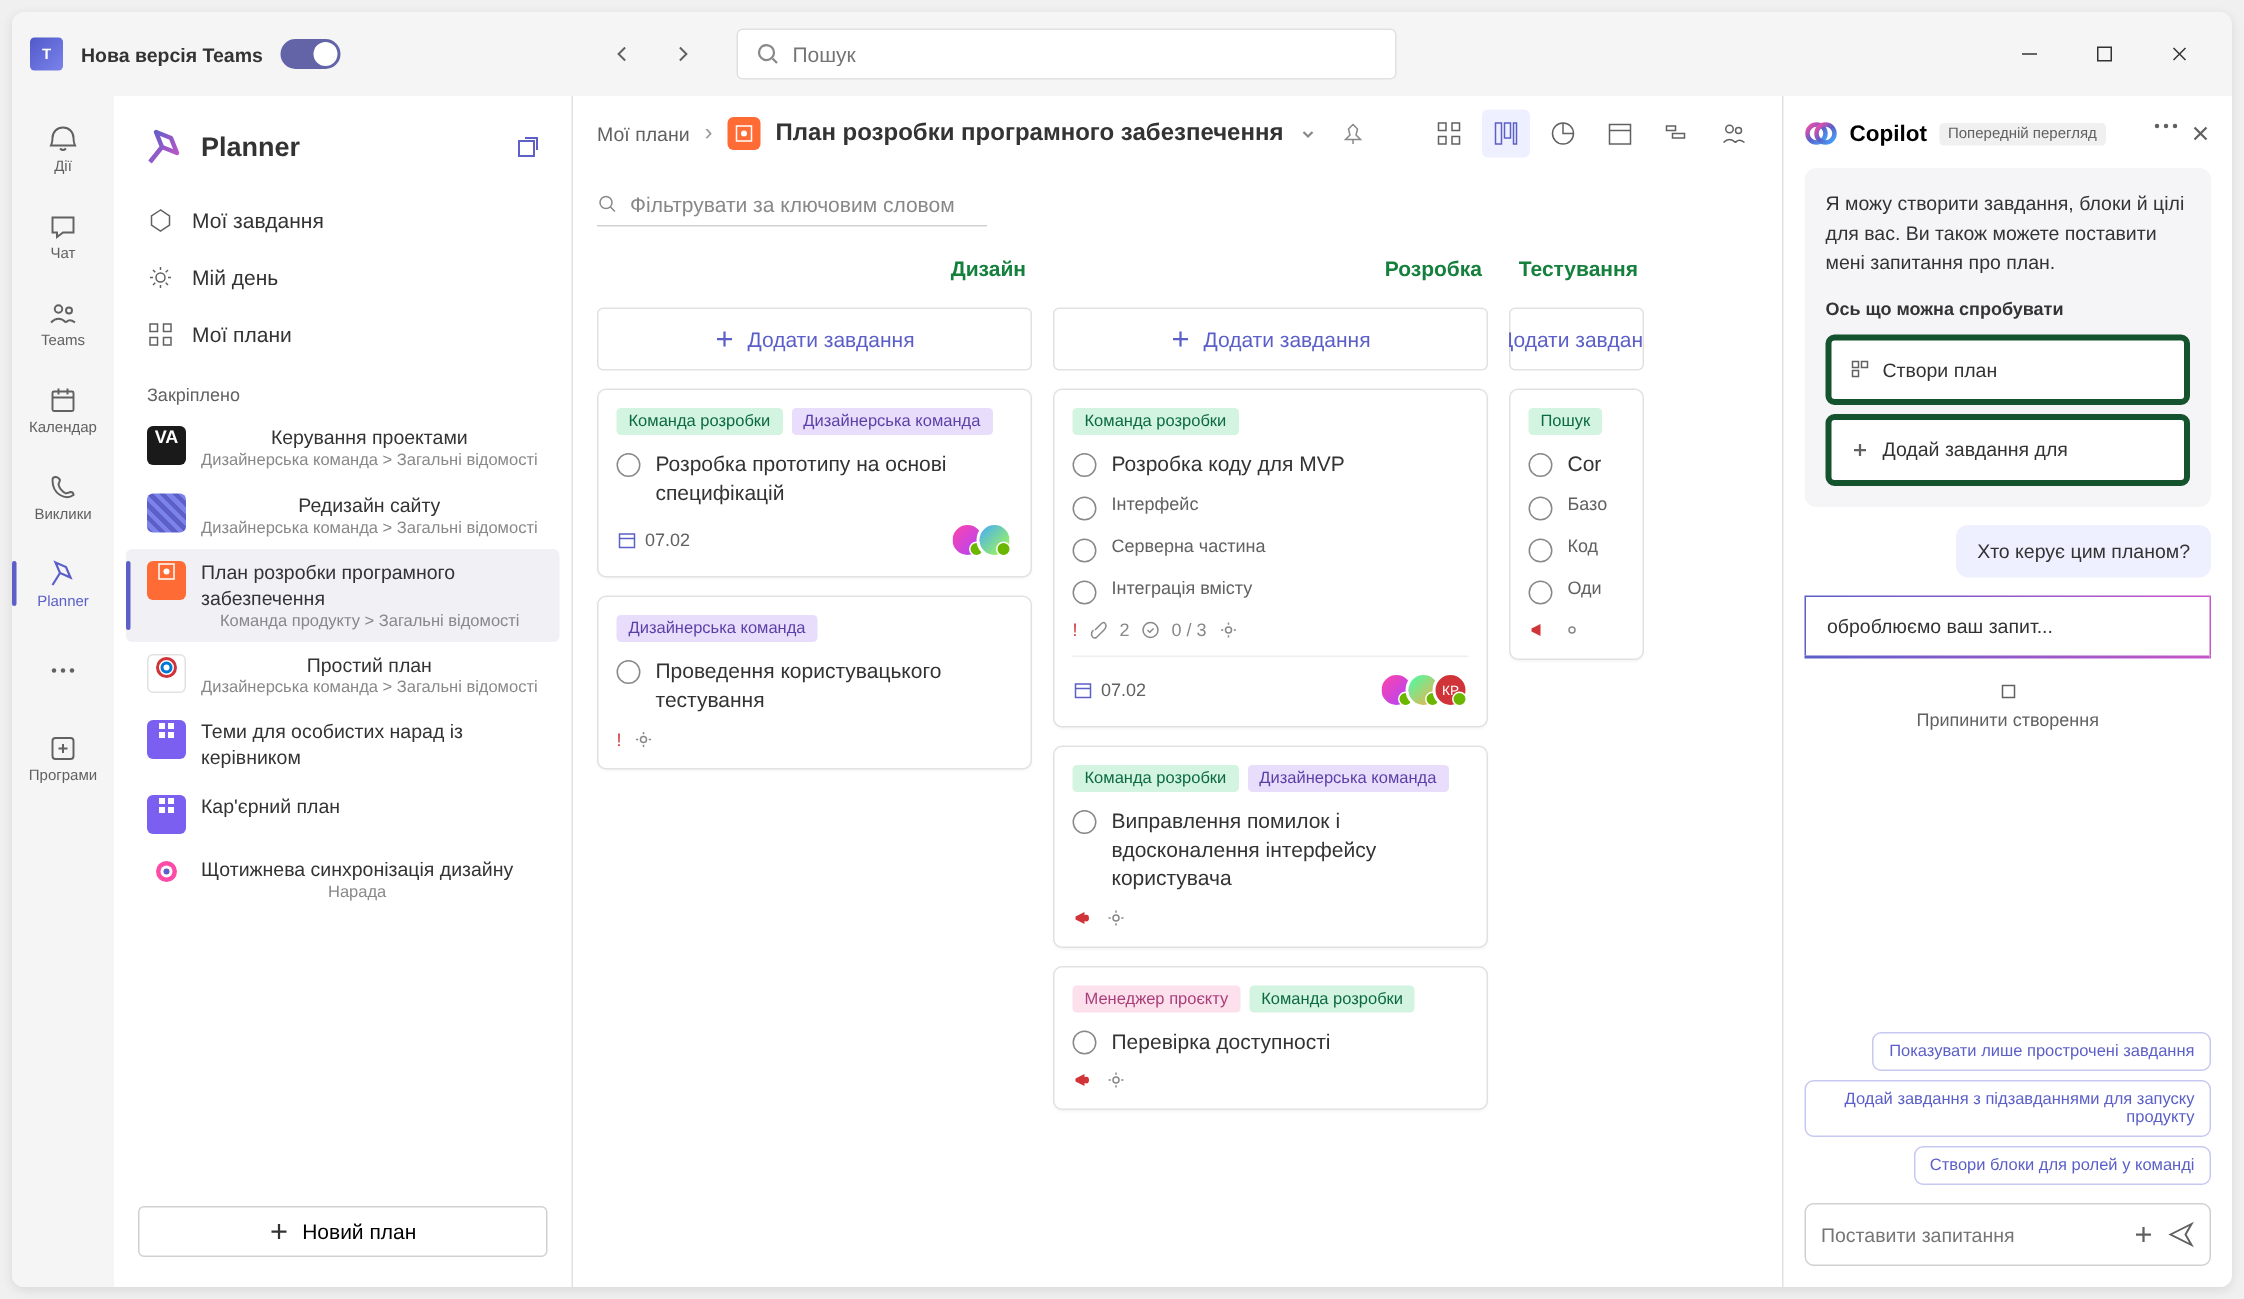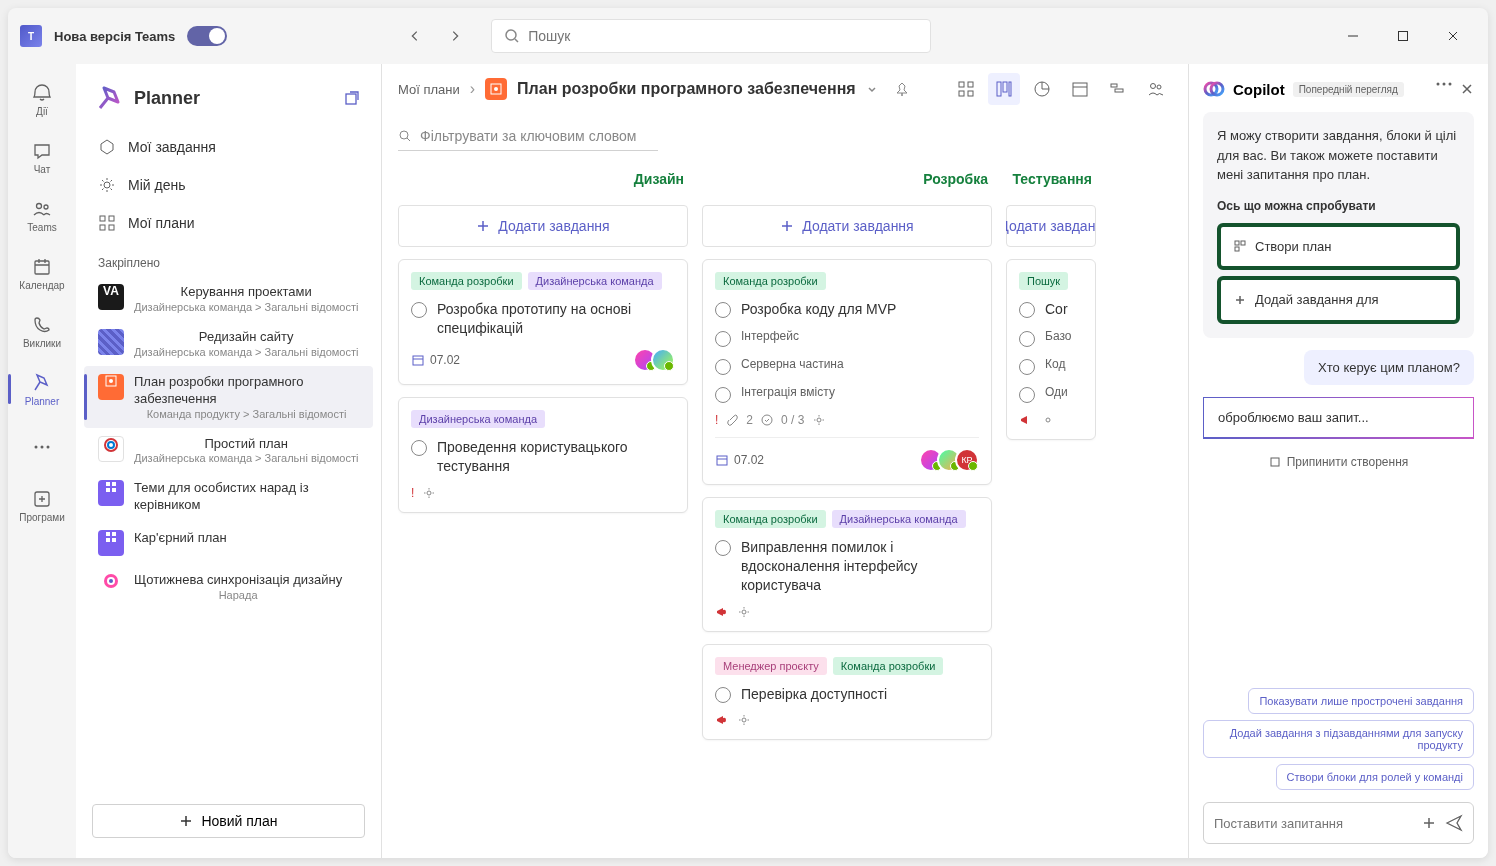--- a/index.html
+++ b/index.html
@@ -74,21 +74,21 @@
 .cp-header { display:flex; align-items:center; gap:8px; }
 .cp-logo { width:22px; height:22px; }
 .cp-title { font-size:15px; font-weight:700; }
 .cp-badge { font-size:10px; color:#616161; background:#f0f0f0; border-radius:3px; padding:2px 6px; }
 .cp-more { margin-left:auto; color:#616161; display:flex; gap:8px; }
 .cp-bubble { background:#f5f5f7; border-radius:8px; padding:14px; font-size:13px; color:#333; line-height:1.5; }
 .cp-label { font-size:12px; color:#333; font-weight:600; }
 .cp-action { border:4px solid #14532d; border-radius:6px; padding:10px 12px; display:flex; align-items:center; gap:8px; font-size:13px; color:#333; cursor:pointer; }
 .cp-user-msg { align-self:flex-end; background:#eef0ff; border-radius:8px; padding:10px 14px; font-size:13px; color:#333; }
 .cp-processing { background:#fff; border:1px solid #e8e8e8; border-radius:8px; padding:12px 14px; font-size:13px; color:#333; border-bottom:2px solid; border-image:linear-gradient(90deg,#5b5fc7,#c755c7) 1; }
-.cp-stop { display:flex; align-items:center; justify-content:center; gap:6px; font-size:12px; color:#616161; padding:4px; }
+.cp-stop { display:flex; align-items:center; justify-content:center; gap:6px; font-size:12px; color:#616161; padding:4px;flex-direction:column; }
 .cp-suggestions { margin-top:auto; display:flex; flex-direction:column; gap:6px; align-items:flex-end; }
 .cp-suggest { font-size:11px; color:#5b5fc7; border:1px solid #c7c9f0; border-radius:6px; padding:6px 10px; cursor:pointer; text-align:right; background:#fff; }
 .cp-input { height:42px; border:1px solid #d1d1d1; border-radius:6px; display:flex; align-items:center; padding:0 10px; gap:8px; }
 .cp-input input { flex:1; border:none; outline:none; font-size:13px; }
 svg { display:block; }
 </style>
 </head>
 <body>
 
 <div class="window">

